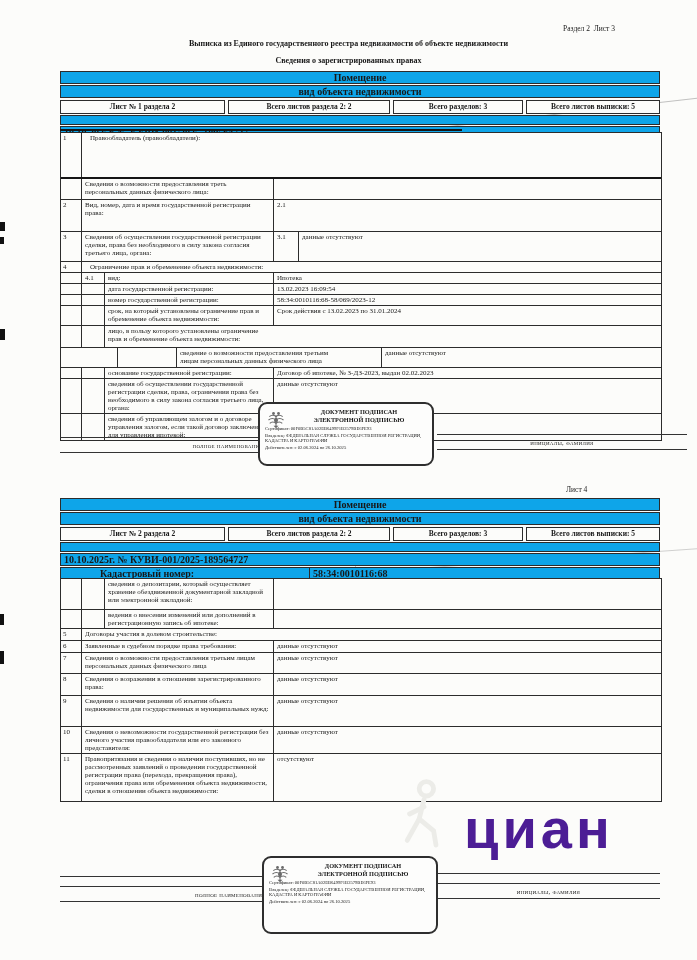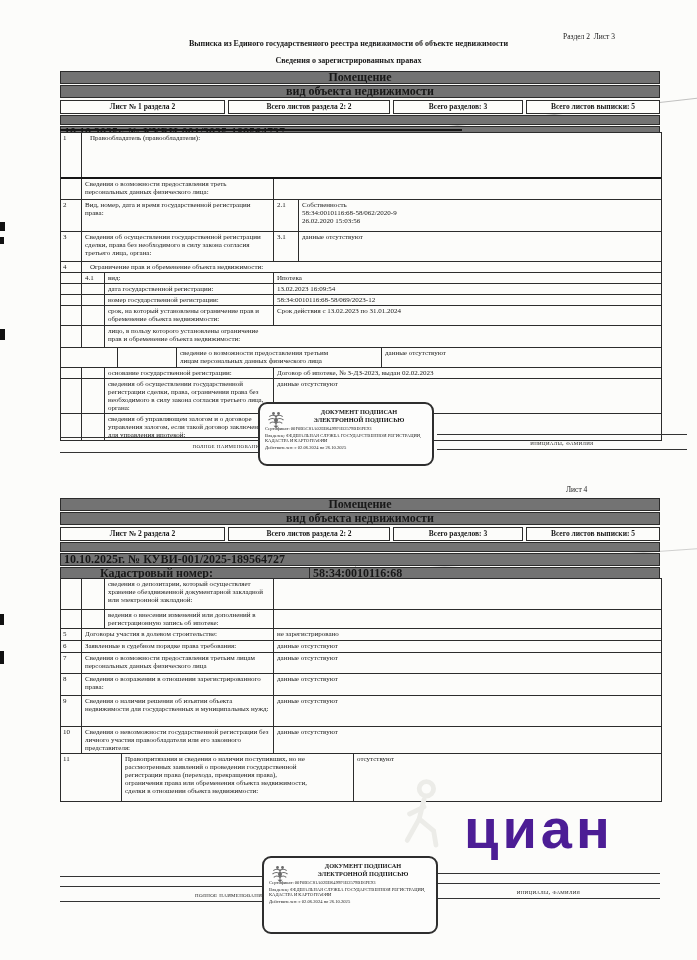--- a/index.html
+++ b/index.html
@@ -7,22 +7,22 @@
     position:relative;width:697px;height:960px;margin:0 auto;
     background:#fcfcfa;overflow:hidden;
     font-family:"Liberation Serif","DejaVu Serif",serif;color:#181818;
   }
   
   .marker{position:absolute;font-size:7.5px;white-space:pre;}
   .doc-title{position:absolute;left:0;width:100%;text-align:center;font-weight:bold;font-size:8px;}
   .doc-subtitle{position:absolute;left:0;width:100%;text-align:center;font-weight:bold;font-size:8px;}
   
   .htable{position:absolute;left:60px;width:600px;}
-  .hrow{border:1px solid #2c2c2c;text-align:center;font-weight:bold;font-size:12px;
-        line-height:11px;height:11px;margin-top:1px;background:#737373;}
+  .hrow{border:1px solid #2c2c2c;text-align:center;font-weight:bold;font-size:10px;
+        line-height:11px;height:11px;margin-top:1px;background:#0ea5e9;}
   .hrow.first{margin-top:0;}
   .hcells{display:flex;gap:3px;margin-top:2px;}
   .hcell{border:1px solid #2c2c2c;text-align:center;font-weight:bold;font-size:7.5px;
          line-height:12px;height:12px;background:#fcfcfa;}
   .hc1{width:163px;}.hc2{width:160px;}.hc3{width:128px;}.hc4{flex:1;}
   .hrow.spacer{height:8px;line-height:8px;}
   .hrow.left{text-align:left;padding-left:3px;font-weight:bold;}
   .hrow.split{display:flex;text-align:left;padding:0;font-weight:bold;}
   .hrow.split .hlabel{width:209px;padding-left:3px;margin-left:36px;}
   .hrow.split .hvalue{flex:1;border-left:1px solid #2c2c2c;padding-left:3px;}
@@ -67,21 +67,21 @@
 
   <div class="skew" style="left:440px;top:127px;width:268px;transform:rotate(-6.5deg);"></div>
   <div class="skew" style="left:430px;top:567px;width:270px;transform:rotate(-4deg);opacity:.4;"></div>
   <div class="edge-mark" style="top:222px;width:5px;height:9px;"></div>
   <div class="edge-mark" style="top:237px;width:4px;height:7px;"></div>
   <div class="edge-mark" style="top:329px;width:5px;height:11px;"></div>
   <div class="edge-mark" style="top:614px;width:4px;height:11px;"></div>
   <div class="edge-mark" style="top:651px;width:4px;height:13px;"></div>
   <div class="fold" style="left:355px;top:560px;height:70px;"></div>
 
-  <div class="marker" style="top:32px;right:82px;">Раздел 2  Лист 3</div>
+  <div class="marker" style="top:24px;right:82px;">Раздел 2  Лист 3</div>
   <div class="doc-title" style="top:39px;">Выписка из Единого государственного реестра недвижимости об объекте недвижимости</div>
   <div class="doc-subtitle" style="top:56px;">Сведения о зарегистрированных правах</div>
 
   <div class="htable" style="top:71px;">
     <div class="hrow first">Помещение</div>
     <div class="hrow">вид объекта недвижимости</div>
     <div class="hcells">
       <div class="hcell hc1">Лист № 1 раздела 2</div>
       <div class="hcell hc2">Всего листов раздела 2: 2</div>
       <div class="hcell hc3">Всего разделов: 3</div>
@@ -103,23 +103,20 @@
     </div>
     <div class="trow thick-top" style="min-height:20px;">
       <div class="cell c-num"></div>
       <div class="cell c-lbl">Сведения о возможности предоставления треть персональных данных физического лица:</div>
       <div class="cell c-val"></div>
     </div>
     <div class="trow" style="min-height:31px;">
       <div class="cell c-num">2</div>
       <div class="cell c-lbl">Вид, номер, дата и время государственной регистрации права:</div>
       <div class="cell c-subr">2.1</div>
-      <div class="cell c-val">Собственность
-58:34:0010116:68-58/062/2020-9
-26.02.2020 15:03:56</div>
     </div>
     <div class="trow" style="min-height:29px;">
       <div class="cell c-num">3</div>
       <div class="cell c-lbl">Сведения об осуществлении государственной регистрации сделки, права без необходимого в силу закона согласия третьего лица, органа:</div>
       <div class="cell c-subr">3.1</div>
       <div class="cell c-val">данные отсутствуют</div>
     </div>
     <div class="trow" style="min-height:10px;">
       <div class="cell c-num">4</div>
       <div class="cell c-rest">Ограничение прав и обременение объекта недвижимости:</div>
@@ -238,21 +235,20 @@
     </div>
     <div class="trow" style="min-height:16px;">
       <div class="cell c-num"></div>
       <div class="cell c-subl"></div>
       <div class="cell c-lbl2">ведения о внесении изменений или дополнений в регистрационную запись об ипотеке:</div>
       <div class="cell c-val"></div>
     </div>
     <div class="trow" style="min-height:11px;">
       <div class="cell c-num">5</div>
       <div class="cell c-lbl">Договоры участия в долевом строительстве:</div>
-      <div class="cell c-val">не зарегистрировано</div>
     </div>
     <div class="trow" style="min-height:11px;">
       <div class="cell c-num">6</div>
       <div class="cell c-lbl">Заявленные в судебном порядке права требования:</div>
       <div class="cell c-val">данные отсутствуют</div>
     </div>
     <div class="trow" style="min-height:20px;">
       <div class="cell c-num">7</div>
       <div class="cell c-lbl">Сведения о возможности предоставления третьим лицам персональных данных физического лица</div>
       <div class="cell c-val">данные отсутствуют</div>
@@ -265,21 +261,21 @@
     <div class="trow" style="min-height:30px;">
       <div class="cell c-num">9</div>
       <div class="cell c-lbl">Сведения о наличии решения об изъятии объекта недвижимости для государственных и муниципальных нужд:</div>
       <div class="cell c-val">данные отсутствуют</div>
     </div>
     <div class="trow" style="min-height:24px;">
       <div class="cell c-num">10</div>
       <div class="cell c-lbl">Сведения о невозможности государственной регистрации без личного участия правообладателя или его законного представителя:</div>
       <div class="cell c-val">данные отсутствуют</div>
     </div>
-    <div class="trow" style="min-height:47px;gap:40px;">
+    <div class="trow" style="min-height:47px;">
       <div class="cell c-num">11</div>
       <div class="cell c-lbl">Правопритязания и сведения о наличии поступивших, но не рассмотренных заявлений о проведении государственной регистрации права (перехода, прекращения права), ограничения права или обременения объекта недвижимости, сделки в отношении объекта недвижимости:</div>
       <div class="cell c-val">отсутствуют</div>
     </div>
   </div>
 
   <div class="watermark" style="left:398px;top:778px;">
     <span>
       <svg viewBox="0 0 40 60" width="52" height="72">
         <g stroke="#ecece8" fill="none" stroke-width="4" stroke-linecap="round">

